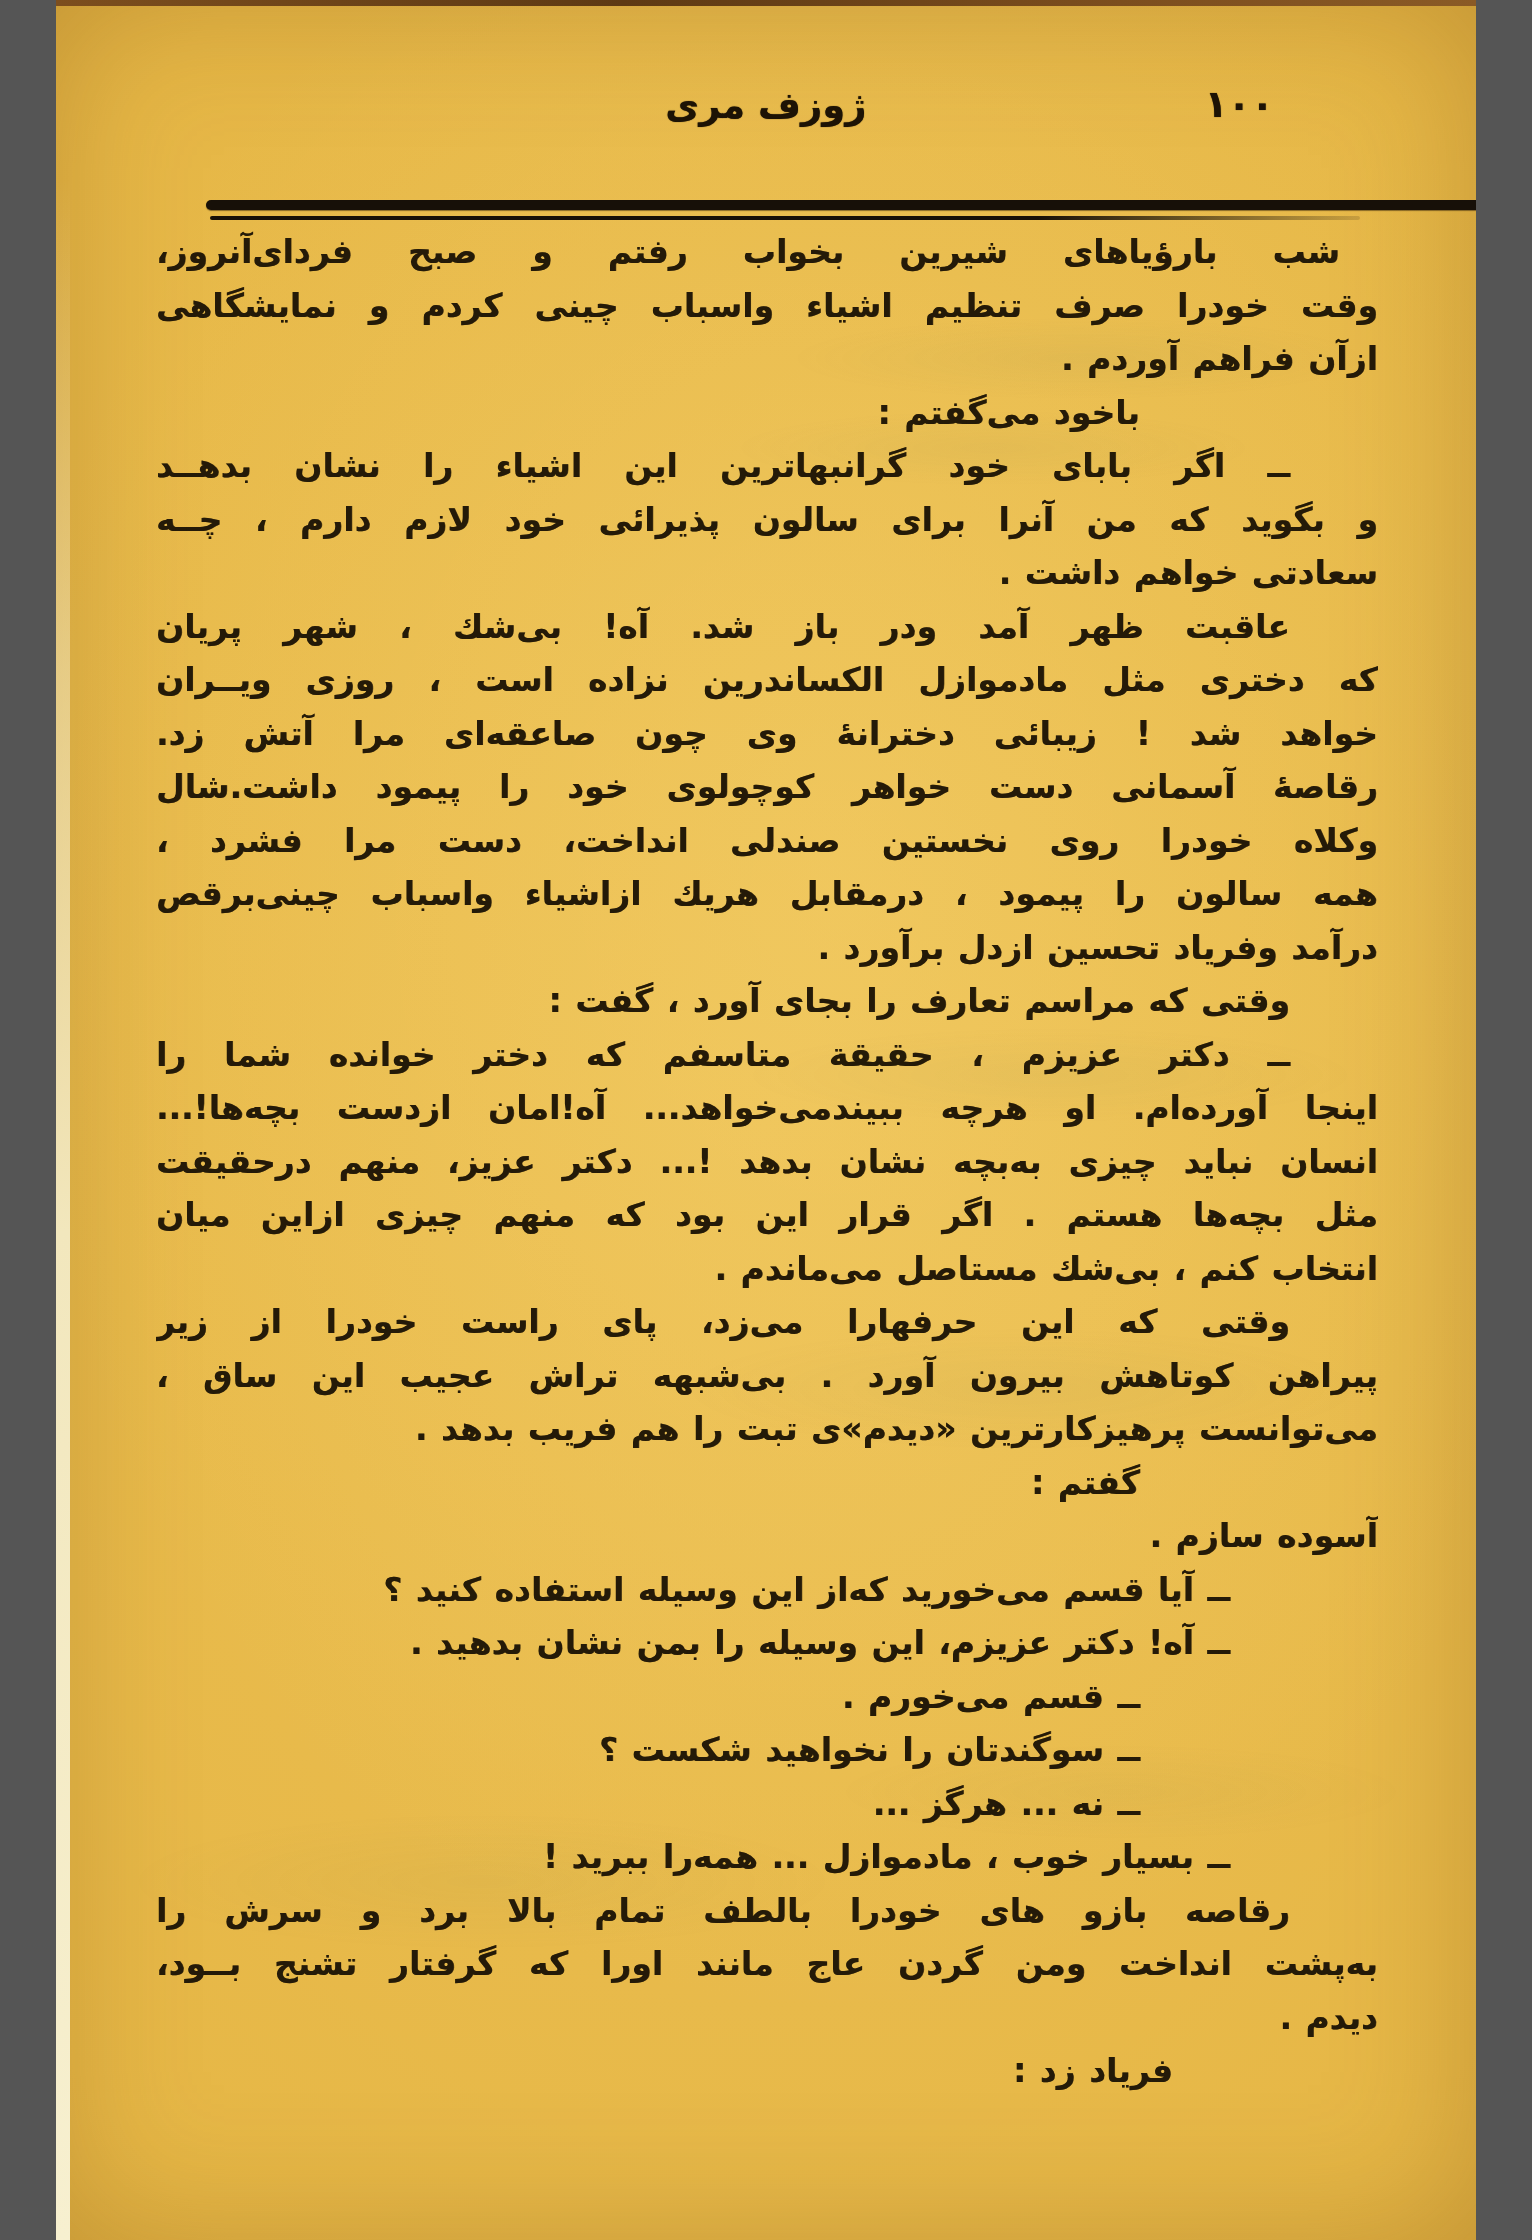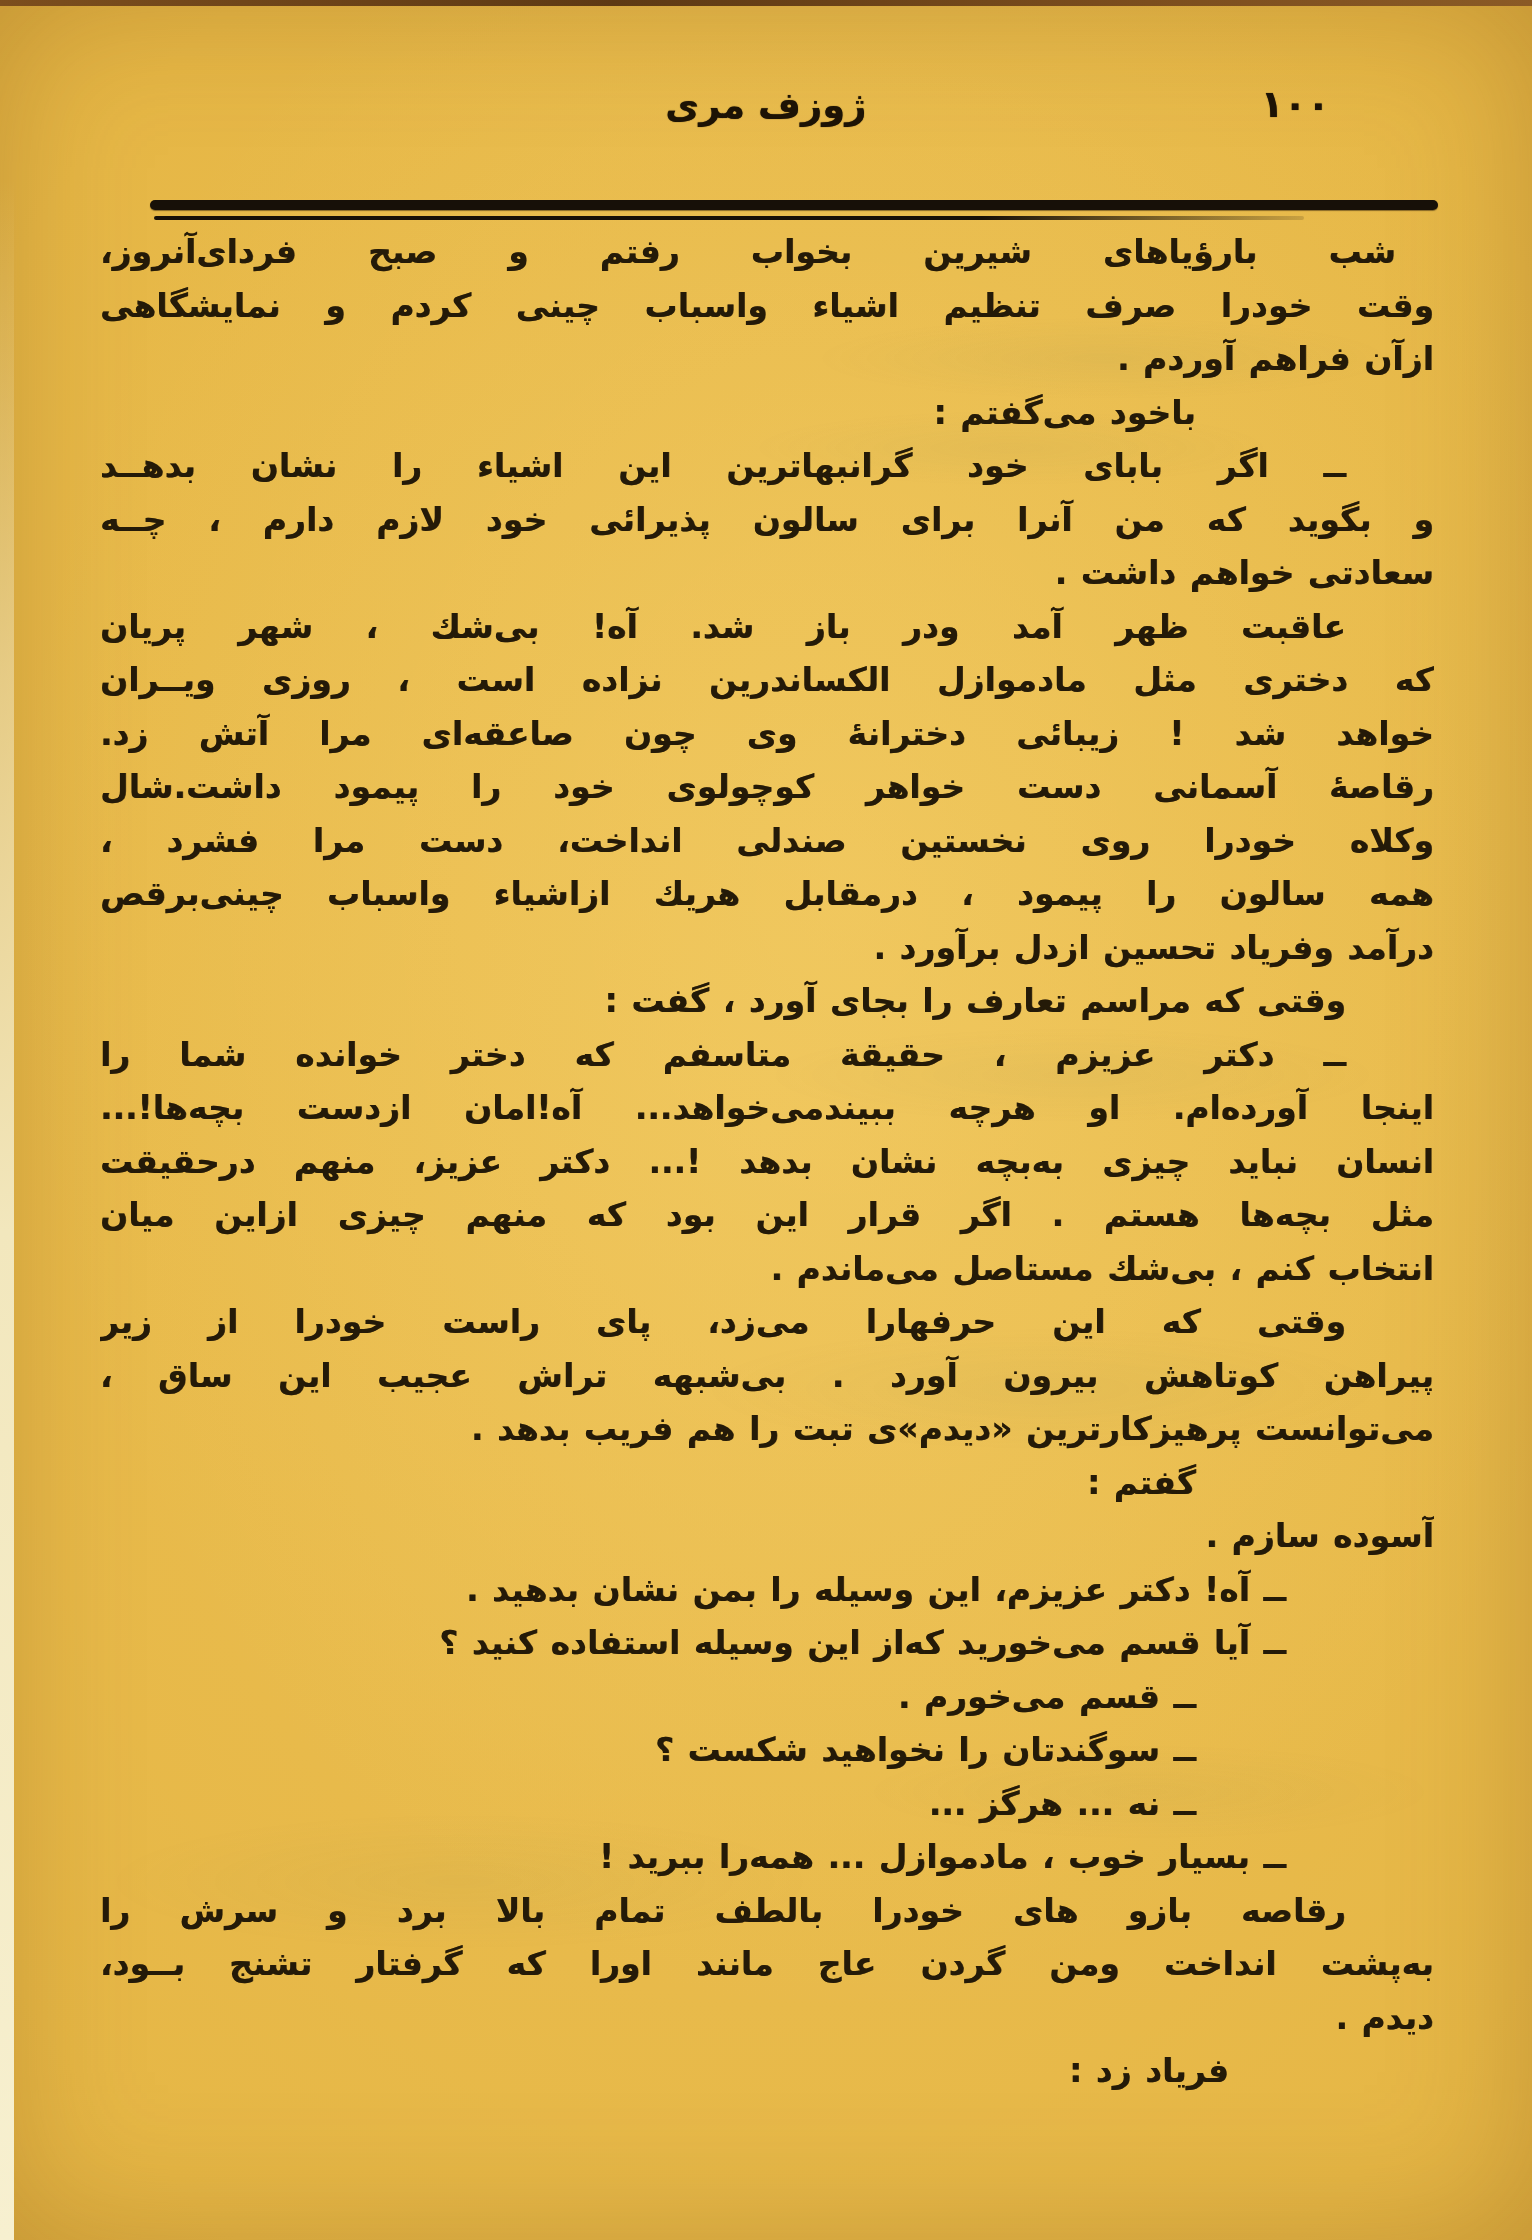--- a/index.html
+++ b/index.html
@@ -1,18 +1,18 @@
 <!DOCTYPE html>
 <html><head>
 <meta charset="utf-8">
 <style>
   html,body{margin:0;padding:0;background:#555;}
   .page{
     position:relative;
-    width:1532px;height:2240px;
+    width:1420px;height:2240px;
     margin:0 auto;
     overflow:hidden;
     font-family:"DejaVu Sans",sans-serif;
     background:
       radial-gradient(ellipse 1200px 1600px at 55% 40%, rgba(255,225,130,0.25), rgba(0,0,0,0) 70%),
       radial-gradient(ellipse 1800px 2400px at 50% 50%, #ecc054 0%, #e6b746 55%, #d9a63a 88%, #cf9b31 100%);
     box-shadow:inset 0 0 140px rgba(120,75,15,0.30);
     color:#2a1c08;
   }
   
@@ -94,22 +94,22 @@
       <div class="line j i2" dir="rtl">ــ دکتر عزیزم ، حقیقة متاسفم که دختر خوانده شما را</div>
       <div class="line j" dir="rtl">اینجا آورده‌ام. او هرچه ببیندمی‌خواهد... آه!امان ازدست بچه‌ها!...</div>
       <div class="line j" dir="rtl">انسان نباید چیزی به‌بچه نشان بدهد !... دکتر عزیز، منهم درحقیقت</div>
       <div class="line j" dir="rtl">مثل بچه‌ها هستم . اگر قرار این بود که منهم چیزی ازاین میان</div>
       <div class="line r" dir="rtl">انتخاب کنم ، بی‌شك مستاصل می‌ماندم .</div>
       <div class="line j i2" dir="rtl">وقتی که این حرفهارا می‌زد، پای راست خودرا از زیر</div>
       <div class="line j" dir="rtl">پیراهن کوتاهش بیرون آورد . بی‌شبهه تراش عجیب این ساق ،</div>
       <div class="line r" dir="rtl">می‌توانست پرهیزکارترین «دیدم»ی تبت را هم فریب بدهد .</div>
       <div class="line r i4" dir="rtl">گفتم :</div>
       <div class="line r" dir="rtl">آسوده سازم .</div>
+      <div class="line r i3" dir="rtl">ــ آیا قسم می‌خورید که‌از این وسیله استفاده کنید ؟</div>
       <div class="line r i3" dir="rtl">ــ آه! دکتر عزیزم، این وسیله را بمن نشان بدهید .</div>
-      <div class="line r i3" dir="rtl">ــ آیا قسم می‌خورید که‌از این وسیله استفاده کنید ؟</div>
       <div class="line r i4" dir="rtl">ــ قسم می‌خورم .</div>
       <div class="line r i4" dir="rtl">ــ سوگندتان را نخواهید شکست ؟</div>
       <div class="line r i4" dir="rtl">ــ نه ... هرگز ...</div>
       <div class="line r i3" dir="rtl">ــ بسیار خوب ، مادموازل ... همه‌را ببرید !</div>
       <div class="line j i2" dir="rtl">رقاصه بازو های خودرا بالطف تمام بالا برد و سرش را</div>
       <div class="line j" dir="rtl">به‌پشت انداخت ومن گردن عاج مانند اورا که گرفتار تشنج بــود،</div>
       <div class="line r" dir="rtl">دیدم .</div>
       <div class="line r i5" dir="rtl">فریاد زد :</div>
     </main>
 </div>

